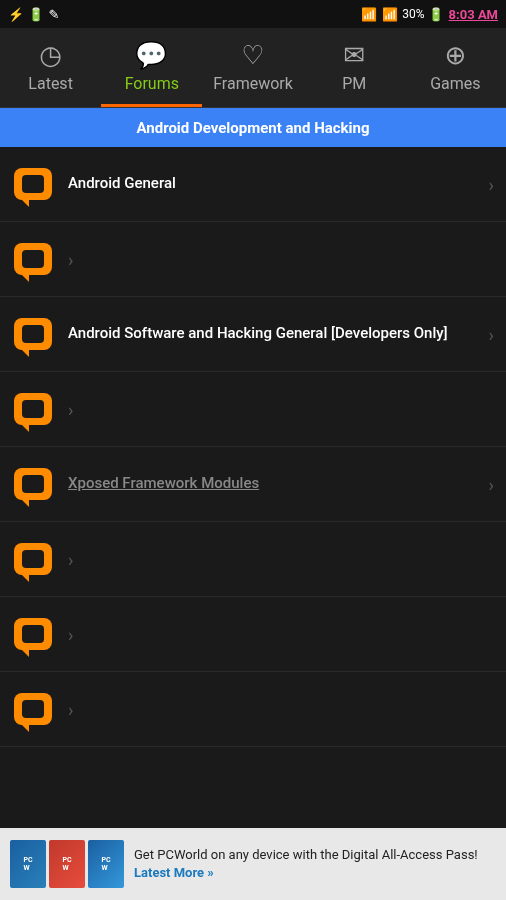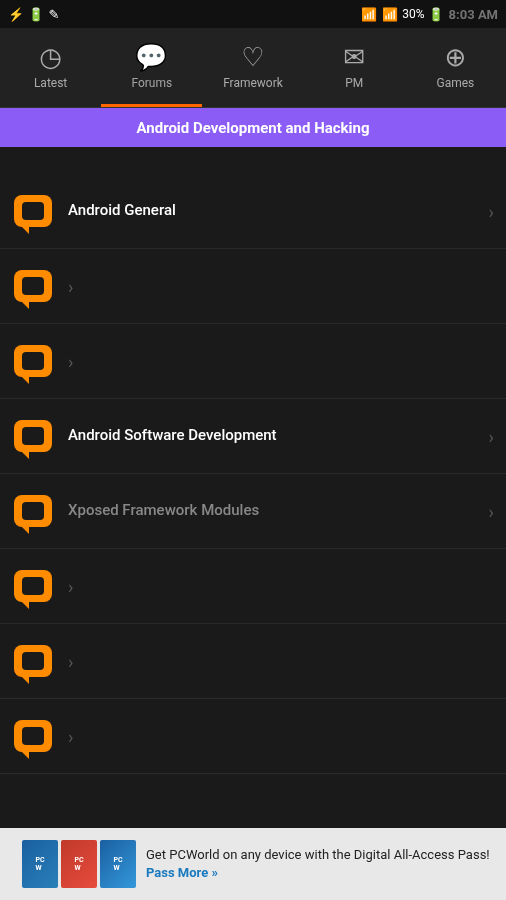--- a/index.html
+++ b/index.html
@@ -34,21 +34,22 @@
       font-size: 12px;
       color: #fff;
     }
     .status-icon {
       color: #fff;
       font-size: 13px;
     }
     .status-time {
       font-size: 13px;
       font-weight: bold;
-      color: #737373;
+      color: #ec4899;
+      text-decoration: underline;
     }
 
     
     #nav-tabs {
       width: 506px;
       height: 80px;
       background: #222;
       display: flex;
       border-bottom: 1px solid #333;
     }
@@ -66,55 +67,55 @@
       border-bottom: 3px solid #ff6600;
     }
     .nav-tab-icon {
       font-size: 26px;
       color: #aaa;
     }
     .nav-tab.active .nav-tab-icon {
       color: #fff;
     }
     .nav-tab-label {
-      font-size: 12px;
+      font-size: 16px;
       color: #aaa;
     }
     .nav-tab.active .nav-tab-label {
-      color: #a3a3a3;
+      color: #84cc16;
     }
 
     
     #section-header {
-      background: #8b5cf6;
+      background: #3b82f6;
       padding: 10px 14px;
       text-align: center;
     }
     #section-header span {
       color: #fff;
       font-size: 15px;
       font-weight: bold;
     }
 
     
     #forum-list {
       background: #1a1a1a;
-      margin-top: 27px;
     }
     .forum-item {
       display: flex;
       align-items: center;
       padding: 0 12px;
       min-height: 75px;
       border-bottom: 1px solid #2a2a2a;
       cursor: pointer;
       position: relative;
     }
     .forum-item.dimmed .forum-title {
       color: #888;
+      text-decoration: underline;
     }
     .forum-icon {
       width: 42px;
       height: 42px;
       flex-shrink: 0;
       margin-right: 14px;
       display: flex;
       align-items: center;
       justify-content: center;
     }
@@ -170,21 +171,20 @@
       background: #e8e8e8;
       display: flex;
       align-items: center;
       padding: 6px 10px;
       gap: 10px;
     }
     .ad-images {
       display: flex;
       gap: 3px;
       align-items: center;
-      margin-left: 12px;
     }
     .ad-mag {
       width: 36px;
       height: 48px;
       border-radius: 2px;
       display: flex;
       align-items: center;
       justify-content: center;
       font-size: 7px;
       font-weight: bold;
@@ -266,29 +266,29 @@
         </div>
       </div>
       <span class="forum-chevron">›</span>
     </div>
     <div class="forum-item">
       <div class="forum-icon">
         <div class="bubble-icon">
           <div class="bubble-inner"></div>
         </div>
       </div>
-      <span class="forum-chevron">›</span>
-    </div>
-    <div class="forum-item">
-      <div class="forum-icon">
-        <div class="bubble-icon">
-          <div class="bubble-inner"></div>
-        </div>
-      </div>
-      <span class="forum-title">Android Software Development</span>
+      <span class="forum-title">Android Software and Hacking General [Developers Only]</span>
+      <span class="forum-chevron">›</span>
+    </div>
+    <div class="forum-item">
+      <div class="forum-icon">
+        <div class="bubble-icon">
+          <div class="bubble-inner"></div>
+        </div>
+      </div>
       <span class="forum-chevron">›</span>
     </div>
     <div class="forum-item dimmed">
       <div class="forum-icon">
         <div class="bubble-icon">
           <div class="bubble-inner"></div>
         </div>
       </div>
       <span class="forum-title">Xposed Framework Modules</span>
       <span class="forum-chevron">›</span>
@@ -319,15 +319,15 @@
     </div>
   </div>
 
 <div id="ad-banner">
   <div class="ad-images">
     <div class="ad-mag ad-mag-1">PC<br>W</div>
     <div class="ad-mag ad-mag-2">PC<br>W</div>
     <div class="ad-mag ad-mag-3">PC<br>W</div>
   </div>
   <div class="ad-text">
-    <span>Get PCWorld on any device with the Digital All-Access Pass! </span><span class="learn-more">Pass More »</span>
+    <span>Get PCWorld on any device with the Digital All-Access Pass! </span><span class="learn-more">Latest More »</span>
   </div>
 </div>
 
 </body></html>

